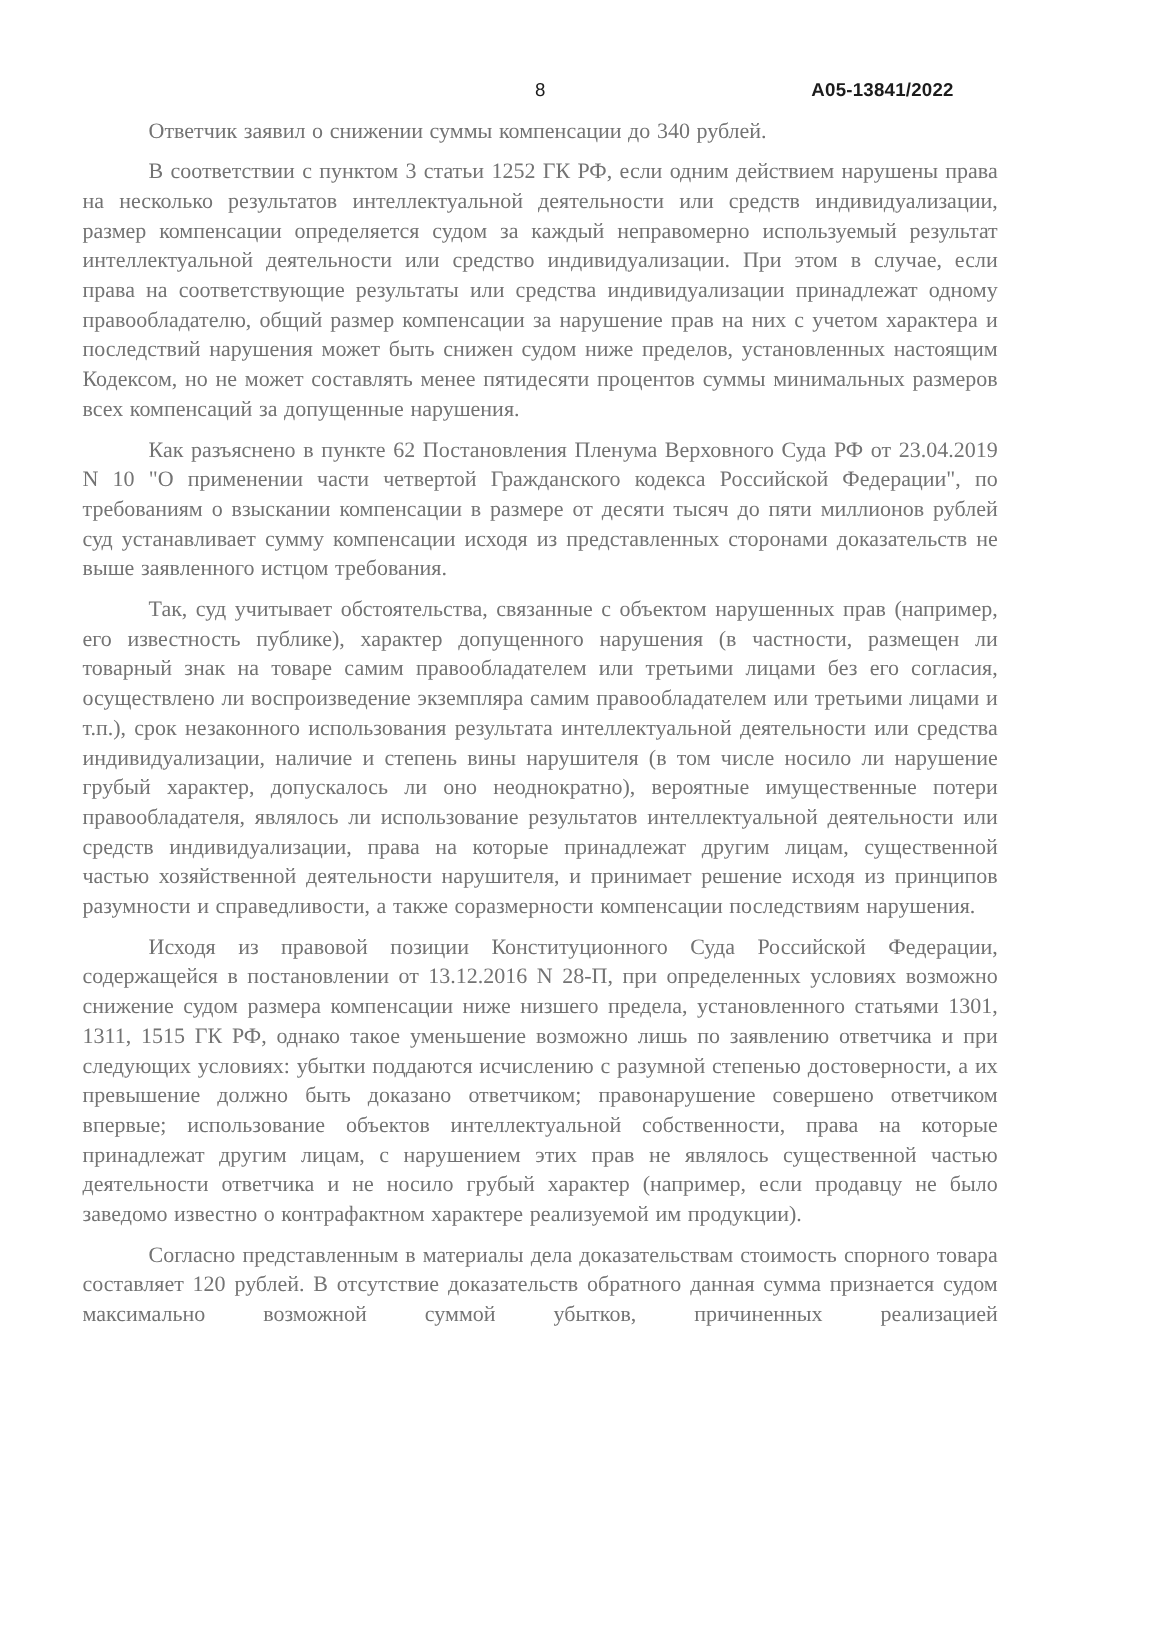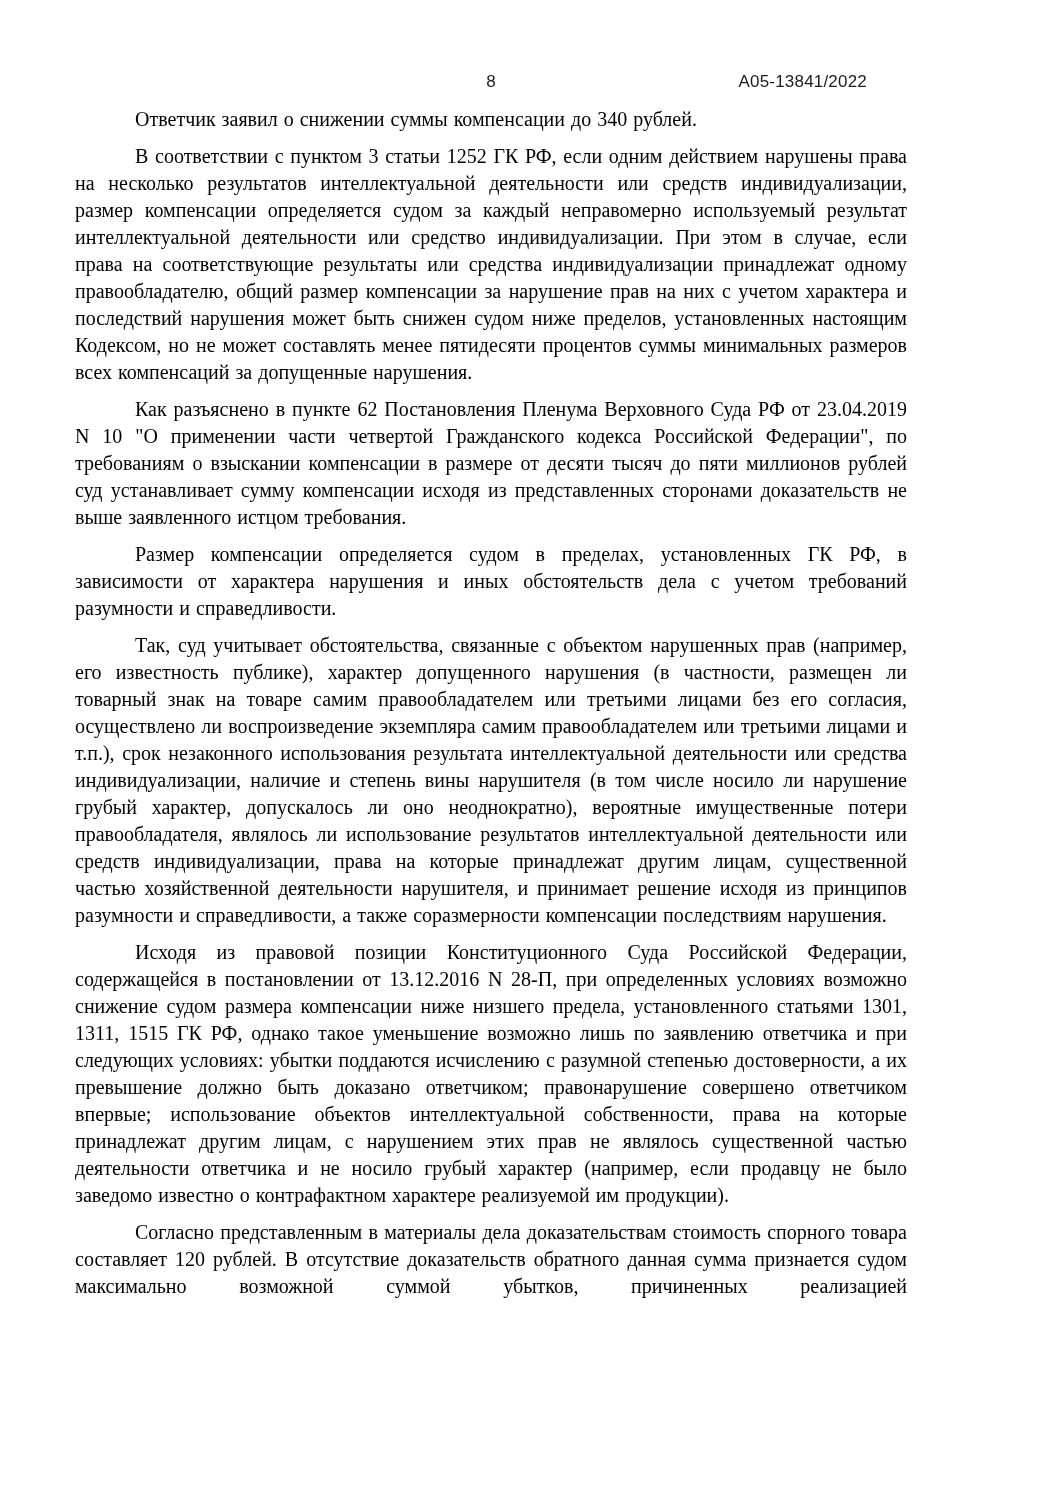--- a/index.html
+++ b/index.html
@@ -35,30 +35,31 @@
     left: 0;
     right: 0;
     top: 0;
     text-align: center;
   }
   .case-num {
     position: absolute;
     right: 40px;
     top: 0;
     letter-spacing: 0.2px;
+    font-weight: bold;
   }
   .content {
     position: absolute;
     top: 106px;
     left: 75px;
     width: 832px;
     font-size: 20px;
     line-height: 27px;
     text-align: justify;
-    color: #000000;
+    color: #737373;
   }
   .content p {
     margin: 0 0 10px 0;
     text-indent: 60px;
     word-spacing: 1px;
   }
   .content p.cut {
     text-align-last: justify;
     margin-bottom: 1px;
   }
@@ -70,19 +71,18 @@
 
   <div class="header">
     <span class="page-num">8</span>
     <span class="case-num">А05-13841/2022</span>
   </div>
 
   <div class="content">
     <p>Ответчик заявил о снижении суммы компенсации до 340 рублей.</p>
     <p>В соответствии с пунктом 3 статьи 1252 ГК РФ, если одним действием нарушены права на несколько результатов интеллектуальной деятельности или средств индивидуализации, размер компенсации определяется судом за каждый неправомерно используемый результат интеллектуальной деятельности или средство индивидуализации. При этом в случае, если права на соответствующие результаты или средства индивидуализации принадлежат одному правообладателю, общий размер компенсации за нарушение прав на них с учетом характера и последствий нарушения может быть снижен судом ниже пределов, установленных настоящим Кодексом, но не может составлять менее пятидесяти процентов суммы минимальных размеров всех компенсаций за допущенные нарушения.</p>
     <p>Как разъяснено в пункте 62 Постановления Пленума Верховного Суда РФ от 23.04.2019 N 10 "О применении части четвертой Гражданского кодекса Российской Федерации", по требованиям о взыскании компенсации в размере от десяти тысяч до пяти миллионов рублей суд устанавливает сумму компенсации исходя из представленных сторонами доказательств не выше заявленного истцом требования.</p>
-    <p>Размер компенсации определяется судом в пределах, установленных ГК РФ, в зависимости от характера нарушения и иных обстоятельств дела с учетом требований разумности и справедливости.</p>
     <p>Так, суд учитывает обстоятельства, связанные с объектом нарушенных прав (например, его известность публике), характер допущенного нарушения (в частности, размещен ли товарный знак на товаре самим правообладателем или третьими лицами без его согласия, осуществлено ли воспроизведение экземпляра самим правообладателем или третьими лицами и т.п.), срок незаконного использования результата интеллектуальной деятельности или средства индивидуализации, наличие и степень вины нарушителя (в том числе носило ли нарушение грубый характер, допускалось ли оно неоднократно), вероятные имущественные потери правообладателя, являлось ли использование результатов интеллектуальной деятельности или средств индивидуализации, права на которые принадлежат другим лицам, существенной частью хозяйственной деятельности нарушителя, и принимает решение исходя из принципов разумности и справедливости, а также соразмерности компенсации последствиям нарушения.</p>
     <p>Исходя из правовой позиции Конституционного Суда Российской Федерации, содержащейся в постановлении от 13.12.2016 N 28-П, при определенных условиях возможно снижение судом размера компенсации ниже низшего предела, установленного статьями 1301, 1311, 1515 ГК РФ, однако такое уменьшение возможно лишь по заявлению ответчика и при следующих условиях: убытки поддаются исчислению с разумной степенью достоверности, а их превышение должно быть доказано ответчиком; правонарушение совершено ответчиком впервые; использование объектов интеллектуальной собственности, права на которые принадлежат другим лицам, с нарушением этих прав не являлось существенной частью деятельности ответчика и не носило грубый характер (например, если продавцу не было заведомо известно о контрафактном характере реализуемой им продукции).</p>
     <p class="cut">Согласно представленным в материалы дела доказательствам стоимость спорного товара составляет 120 рублей. В отсутствие доказательств обратного данная сумма признается судом максимально возможной суммой убытков, причиненных реализацией</p>
   </div>
 
 </div>
 
 </body></html>

